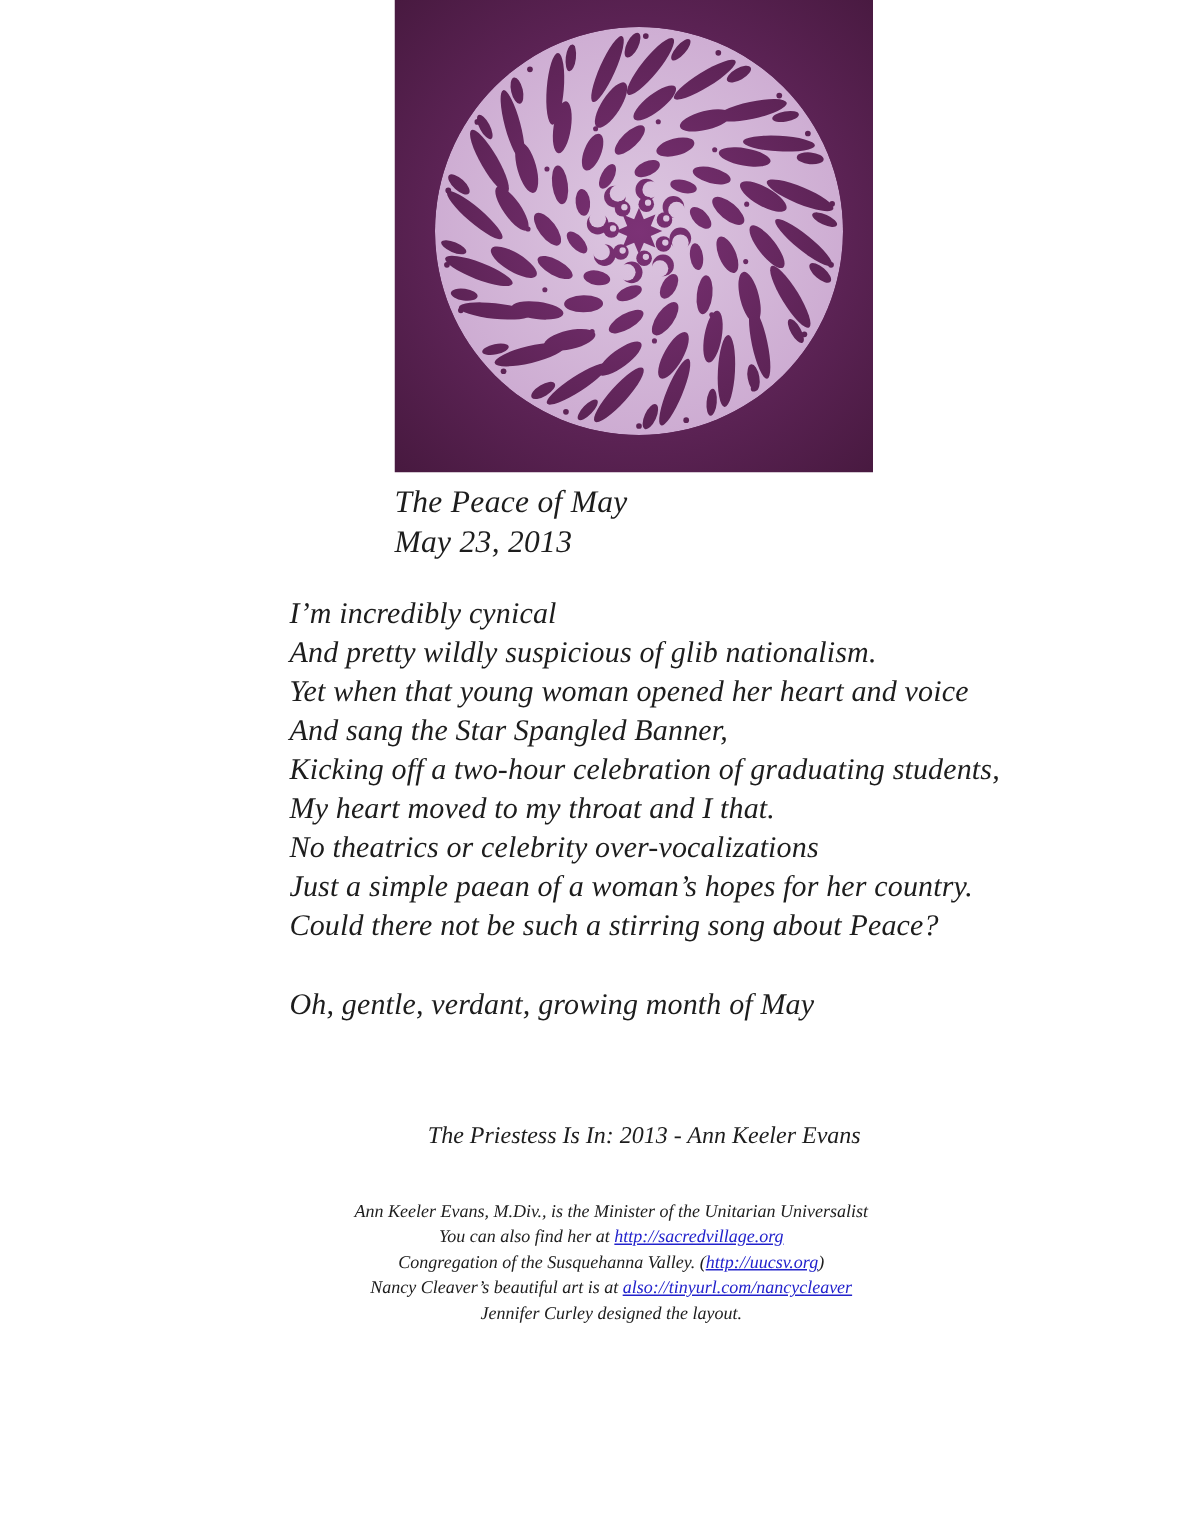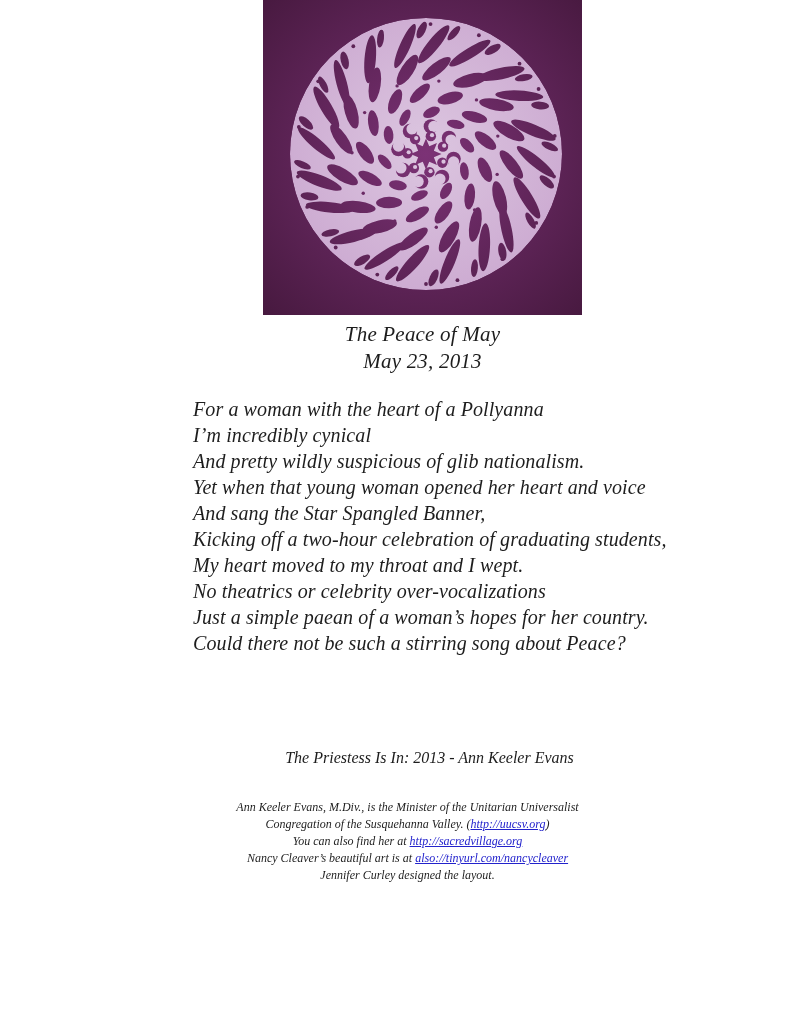--- a/index.html
+++ b/index.html
@@ -30,21 +30,21 @@
   .artwork svg { display: block; width: 100%; height: 100%; }
 
   
   .calli { font-style: italic; }
 
   .title-block {
     position: absolute;
     left: 263px;
     top: 321px;
     width: 319px;
-    text-align: center;
+    text-align: left;
     font-size: 21px;
     line-height: 27px;
     letter-spacing: 0.2px;
   }
 
   .poem {
     position: absolute;
     left: 193px;
     top: 396px;
     font-size: 20px;
@@ -245,39 +245,39 @@
       </svg>
     </div>
 
   <div class="title-block calli">
     <div>The Peace of May</div>
     <div>May 23, 2013</div>
   </div>
 
   <div class="poem calli">
     <div>
-      <div>For a woman with the heart of a Pollyanna</div>
       <div>I’m incredibly cynical</div>
       <div>And pretty wildly suspicious of glib nationalism.</div>
       <div>Yet when that young woman opened her heart and voice</div>
       <div>And sang the Star Spangled Banner,</div>
       <div>Kicking off a two-hour celebration of graduating students,</div>
-      <div>My heart moved to my throat and I wept.</div>
+      <div>My heart moved to my throat and I that.</div>
       <div>No theatrics or celebrity over-vocalizations</div>
       <div>Just a simple paean of a woman’s hopes for her country.</div>
       <div>Could there not be such a stirring song about Peace?</div>
     </div>
     <div class="stanza-gap"></div>
     <div>
+      <div>Oh, gentle, verdant, growing month of May</div>
     </div>
   </div>
 
   <div class="attribution calli">The Priestess Is In: 2013 - Ann Keeler Evans</div>
 
   <div class="footer calli">
     <div>Ann Keeler Evans, M.Div., is the Minister of the Unitarian Universalist</div>
+    <div><span>You can also find her at </span><a href="#">http://sacredvillage.org</a></div>
     <div><span>Congregation of the Susquehanna Valley. (</span><a href="#">http://uucsv.org</a><span>)</span></div>
-    <div><span>You can also find her at </span><a href="#">http://sacredvillage.org</a></div>
     <div><span>Nancy Cleaver’s beautiful art is at </span><a href="#">also://tinyurl.com/nancycleaver</a></div>
     <div>Jennifer Curley designed the layout.</div>
   </div>
 
 </div>
 
 </body></html>

